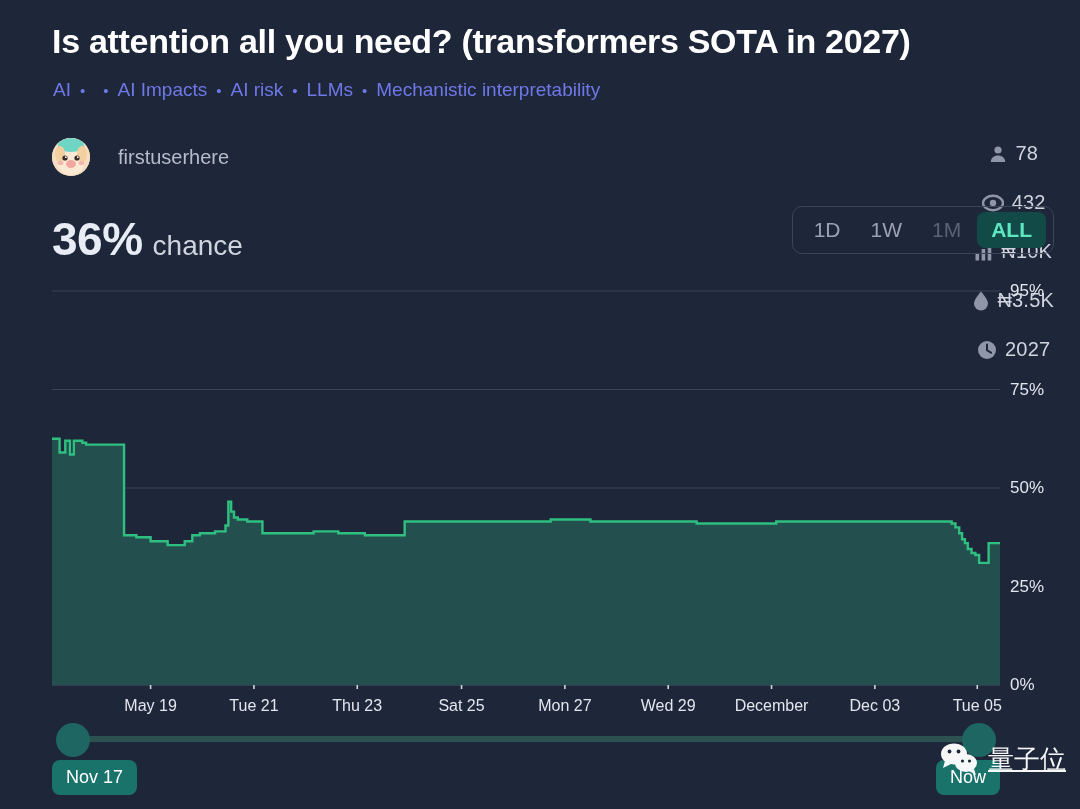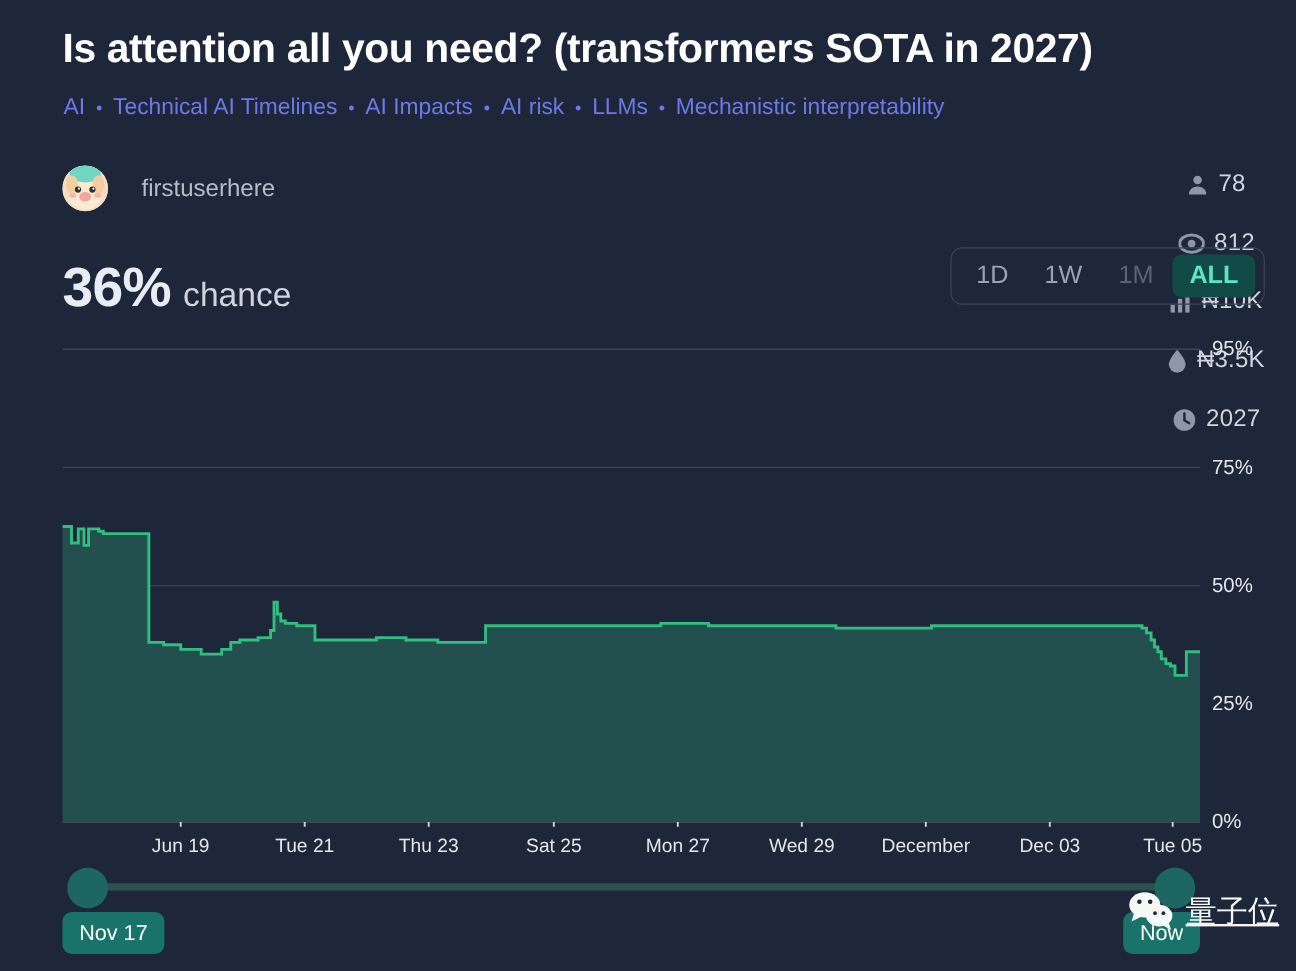--- a/index.html
+++ b/index.html
@@ -126,21 +126,20 @@
 </head>
 <body>
 
 <div class="page">
 
   <div class="title">Is attention all you need? (transformers SOTA in 2027)</div>
 
   <div class="tags" id="tag-list">
       <span class="tag">AI</span>
       <span class="tag-sep">•</span>
-      <span class="tag">Technical AI Timelines</span>
       <span class="tag-sep">•</span>
       <span class="tag">AI Impacts</span>
       <span class="tag-sep">•</span>
       <span class="tag">AI risk</span>
       <span class="tag-sep">•</span>
       <span class="tag">LLMs</span>
       <span class="tag-sep">•</span>
       <span class="tag">Mechanistic interpretability</span>
     </div>
 
@@ -174,21 +173,21 @@
         </span>
         <span class="val">78</span>
       </div>
       <div class="stat">
         <span class="ico">
           <svg width="22" height="18" viewBox="0 0 22 18">
             <ellipse cx="11" cy="9" rx="10" ry="7.2" fill="none" stroke="currentColor" stroke-width="2.4"></ellipse>
             <circle cx="11" cy="9" r="3.2" fill="currentColor"></circle>
           </svg>
         </span>
-        <span class="val">812</span>
+        <span class="val">432</span>
       </div>
       <div class="stat">
         <span class="ico">
           <svg width="18" height="18" viewBox="0 0 18 18">
             <rect x="0.5" y="11" width="3.6" height="6.5" fill="currentColor"></rect>
             <rect x="6.6" y="6" width="3.6" height="11.5" fill="currentColor"></rect>
             <rect x="12.7" y="1.5" width="3.6" height="16" fill="currentColor"></rect>
           </svg>
         </span>
         <span class="val">₦10K</span>
@@ -251,21 +250,21 @@
 
   <div class="ylabels" id="ylabels">
       <div class="ylabel" style="top: 400px;">0%</div>
       <div class="ylabel" style="top: 301.5px;">25%</div>
       <div class="ylabel" style="top: 203px;">50%</div>
       <div class="ylabel" style="top: 104.5px;">75%</div>
       <div class="ylabel" style="top: 6px;">95%</div>
     </div>
 
   <div class="xlabels" id="xlabels">
-      <div class="xlabel" style="left: 98.592px;">Jun 19</div>
+      <div class="xlabel" style="left: 98.592px;">May 19</div>
       <div class="xlabel" style="left: 201.924px;">Tue 21</div>
       <div class="xlabel" style="left: 305.256px;">Thu 23</div>
       <div class="xlabel" style="left: 409.536px;">Sat 25</div>
       <div class="xlabel" style="left: 512.868px;">Mon 27</div>
       <div class="xlabel" style="left: 616.2px;">Wed 29</div>
       <div class="xlabel" style="left: 719.532px;">December</div>
       <div class="xlabel" style="left: 822.864px;">Dec 03</div>
       <div class="xlabel" style="left: 925.248px;">Tue 05</div>
     </div>
 

